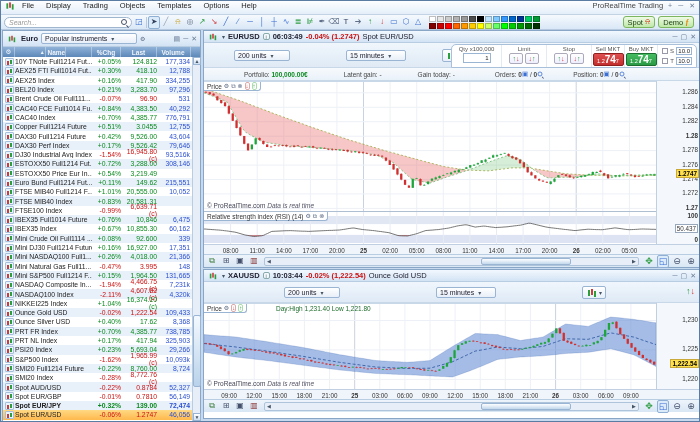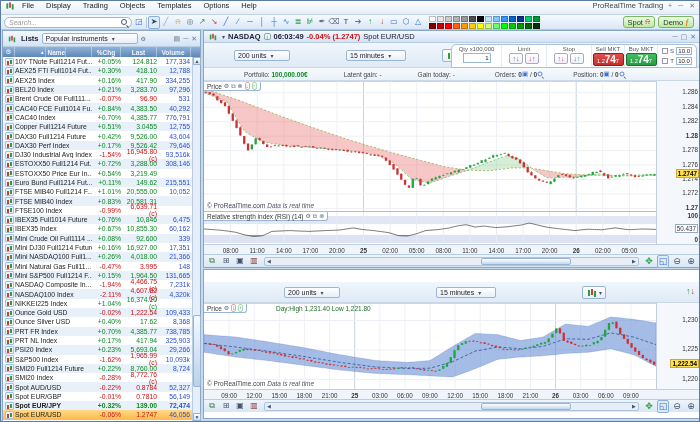--- a/index.html
+++ b/index.html
@@ -178,21 +178,21 @@
       <span class="btn-green">
         <span>Demo</span>
           <span style="color:#e8820c;font-weight:bold;font-style:italic;font-family:'Liberation Serif',serif">ƒ</span>
       </span>
     </span>
   </div>
 
   <div class="win" id="watchwin" style="left:1px;top:29px;width:199px;height:392px;">
     <div class="wtitle" style="height:16px">
       <span class="cglyph" style="transform:scale(.8)"></span>
-      <span style="font-weight:bold">Lists</span>
+      <span style="font-weight:bold">Euro</span>
       <span class="select" style="width:96px">
         <span style="white-space:nowrap;overflow:hidden">Popular instruments</span>
         <span class="arr">▾</span>
       </span>
       <span class="mini" style="color:#5f6f88">⚙</span>
       <span class="wbtns">
         <span>▤</span>
         <span>─</span>
         <span>✕</span>
       </span>
@@ -561,21 +561,21 @@
       <span class="sbtn" style="top:0">▲</span>
       <span class="sthumb" style="top:258px;height:72px"></span>
       <span class="sbtn" style="bottom:0">▼</span>
     </div>
   </div>
 
   <div class="win" style="left:202px;top:29px;width:497px;height:238px;">
     <div class="wtitle">
       <span class="cglyph" style="transform:scale(.8)"></span>
       <span style="font-size:6px;color:#456">▾</span>
-      <b>NASDAQ</b>
+      <b>EURUSD</b>
       <span class="infoi">i</span>
       <b>06:03:49</b>
       <span class="down" style="font-weight:bold">-0.04% (1.2747)</span>
       <span>Spot EUR/USD</span>
       <span class="wbtns">
         <span>─</span>
         <span>▢</span>
         <span>✕</span>
       </span>
     </div>
@@ -1029,20 +1029,34 @@
           <span class="harr" style="right: 0px;">▶</span>
         </div>
         <span class="tool-ico" style="color: rgb(47, 158, 68); font-size: 9px;">✥</span>
         <span class="tool-ico sel" style="color: rgb(59, 111, 212); font-size: 9px;">◱</span>
         <span class="tool-ico" style="color: rgb(68, 80, 107); font-size: 9px;">⊖</span>
         <span class="tool-ico" style="color: rgb(68, 80, 107); font-size: 9px;">⊕</span>
       </div>
   </div>
 
   <div class="win" style="left:202px;top:268px;width:497px;height:150px;">
+    <div class="wtitle">
+      <span class="cglyph" style="transform:scale(.8)"></span>
+      <span style="font-size:6px;color:#456">▾</span>
+      <b>XAUUSD</b>
+      <span class="infoi">i</span>
+      <b>10:03:44</b>
+      <span class="down" style="font-weight:bold">-0.02% (1,222.54)</span>
+      <span>Ounce Gold USD</span>
+      <span class="wbtns">
+        <span>─</span>
+        <span>▢</span>
+        <span>✕</span>
+      </span>
+    </div>
     <div class="ctoolbar" style="top:12px;height:21px">
       <span class="select" style="position:absolute;left:80px;top:5px;width:56px">
         <span>200 units</span>
           <span class="arr">▾</span>
       </span>
       <span class="select" style="position:absolute;left:232px;top:5px;width:60px">
         <span>15 minutes</span>
           <span class="arr">▾</span>
       </span>
       <span class="select" style="position:absolute;left:378px;top:4px;width:24px;height:13px">

